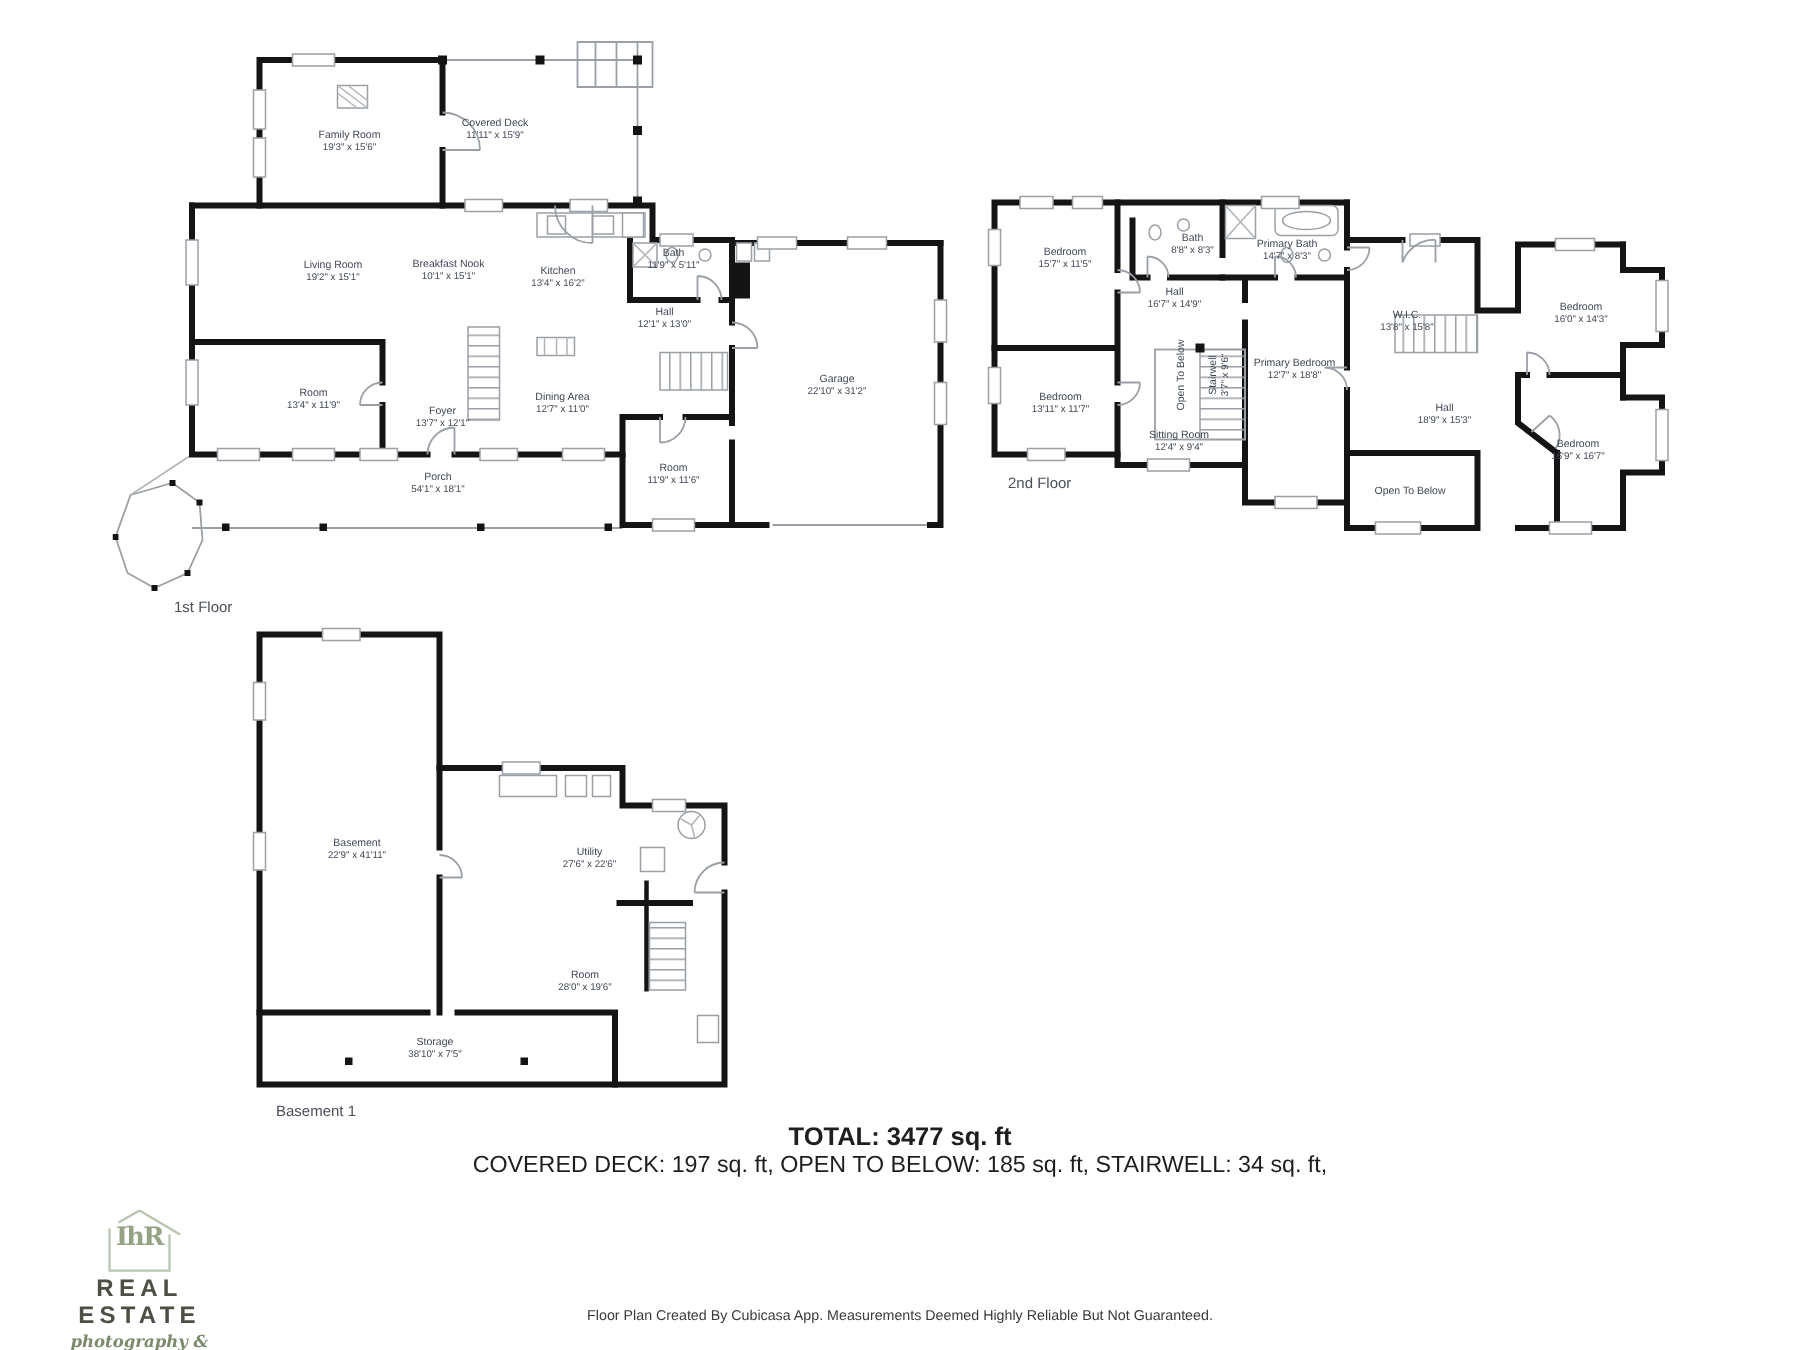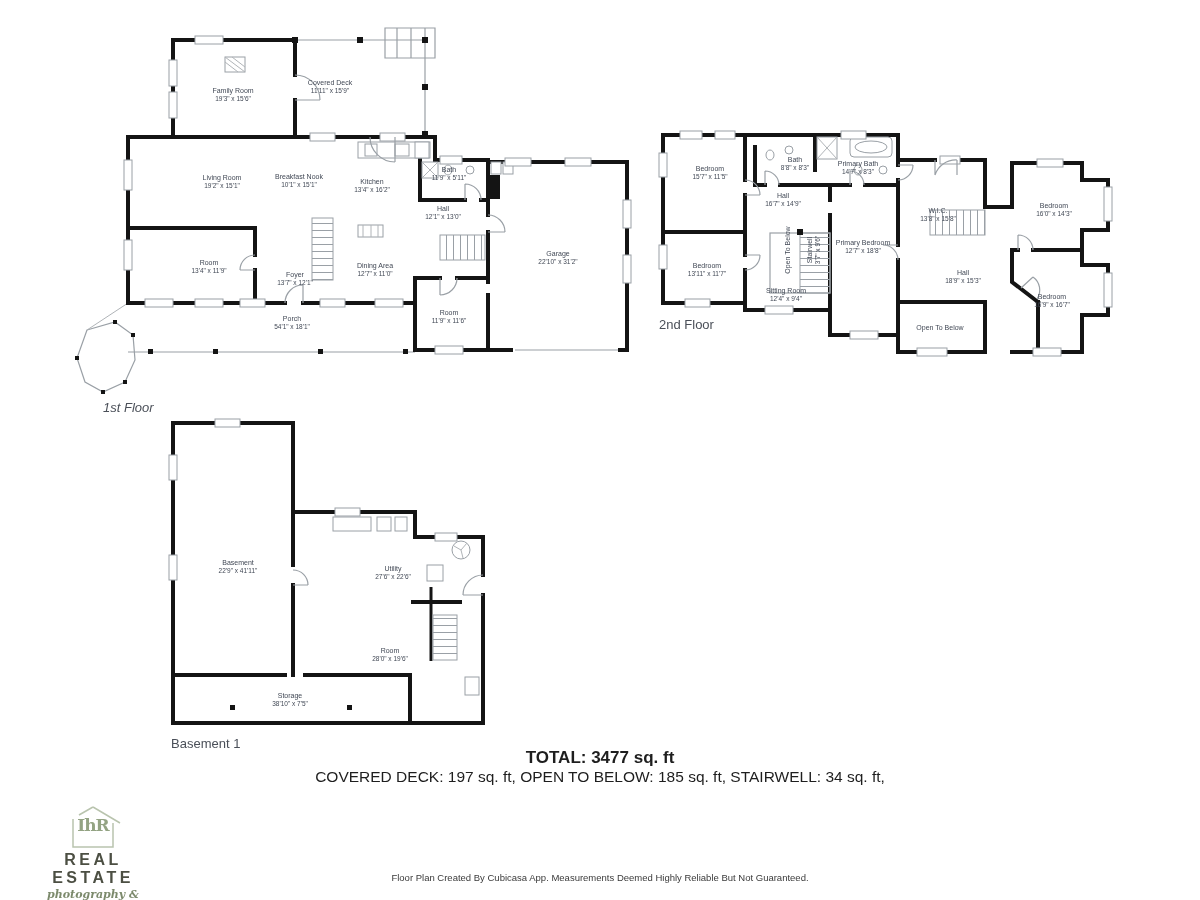--- a/index.html
+++ b/index.html
@@ -5,22 +5,22 @@
   html,body{margin:0;padding:0;}
   body{width:1200px;height:900px;background:#ffffff;position:relative;overflow:hidden;
        font-family:"Liberation Sans",sans-serif;color:#222;}
   .plan{position:absolute;}
   .labels{position:absolute;left:0;top:0;width:1200px;height:900px;pointer-events:none;}
   .room-label{position:absolute;transform:translate(-50%,-50%);text-align:center;
       color:#414855;font-size:7px;line-height:1.35;white-space:nowrap;}
   .room-label.vertical{transform:translate(-50%,-50%) rotate(-90deg);}
   .room-label .rn{font-size:7px;}
   .room-label .rd{font-size:6.5px;}
-  .floor-caption{position:absolute;font-size:13px;color:#4a4f58;}
-  #cap-f1{left:103px;top:400px;font-style:italic;}
+  .floor-caption{position:absolute;font-size:10px;color:#4a4f58;margin-left:13px;}
+  #cap-f1{left:103px;top:400px;}
   #cap-f2{left:659px;top:317px;}
   #cap-bs{left:171px;top:736px;text-align:right;}
   .summary{position:absolute;left:0;top:748px;width:1200px;text-align:center;color:#1e1e1e;}
   .summary .total{font-size:17px;font-weight:bold;line-height:20px;}
   .summary .line{font-size:15.5px;line-height:18.5px;}
   .footer{position:absolute;left:0;top:872px;width:1200px;text-align:center;
       font-size:9.5px;color:#3a3a3a;}
   .logo{position:absolute;left:28px;top:806px;width:130px;text-align:center;}
   .logo .mono{position:relative;width:56px;height:42px;margin:0 auto;}
   .logo .mono svg{position:absolute;left:0;top:0;}

